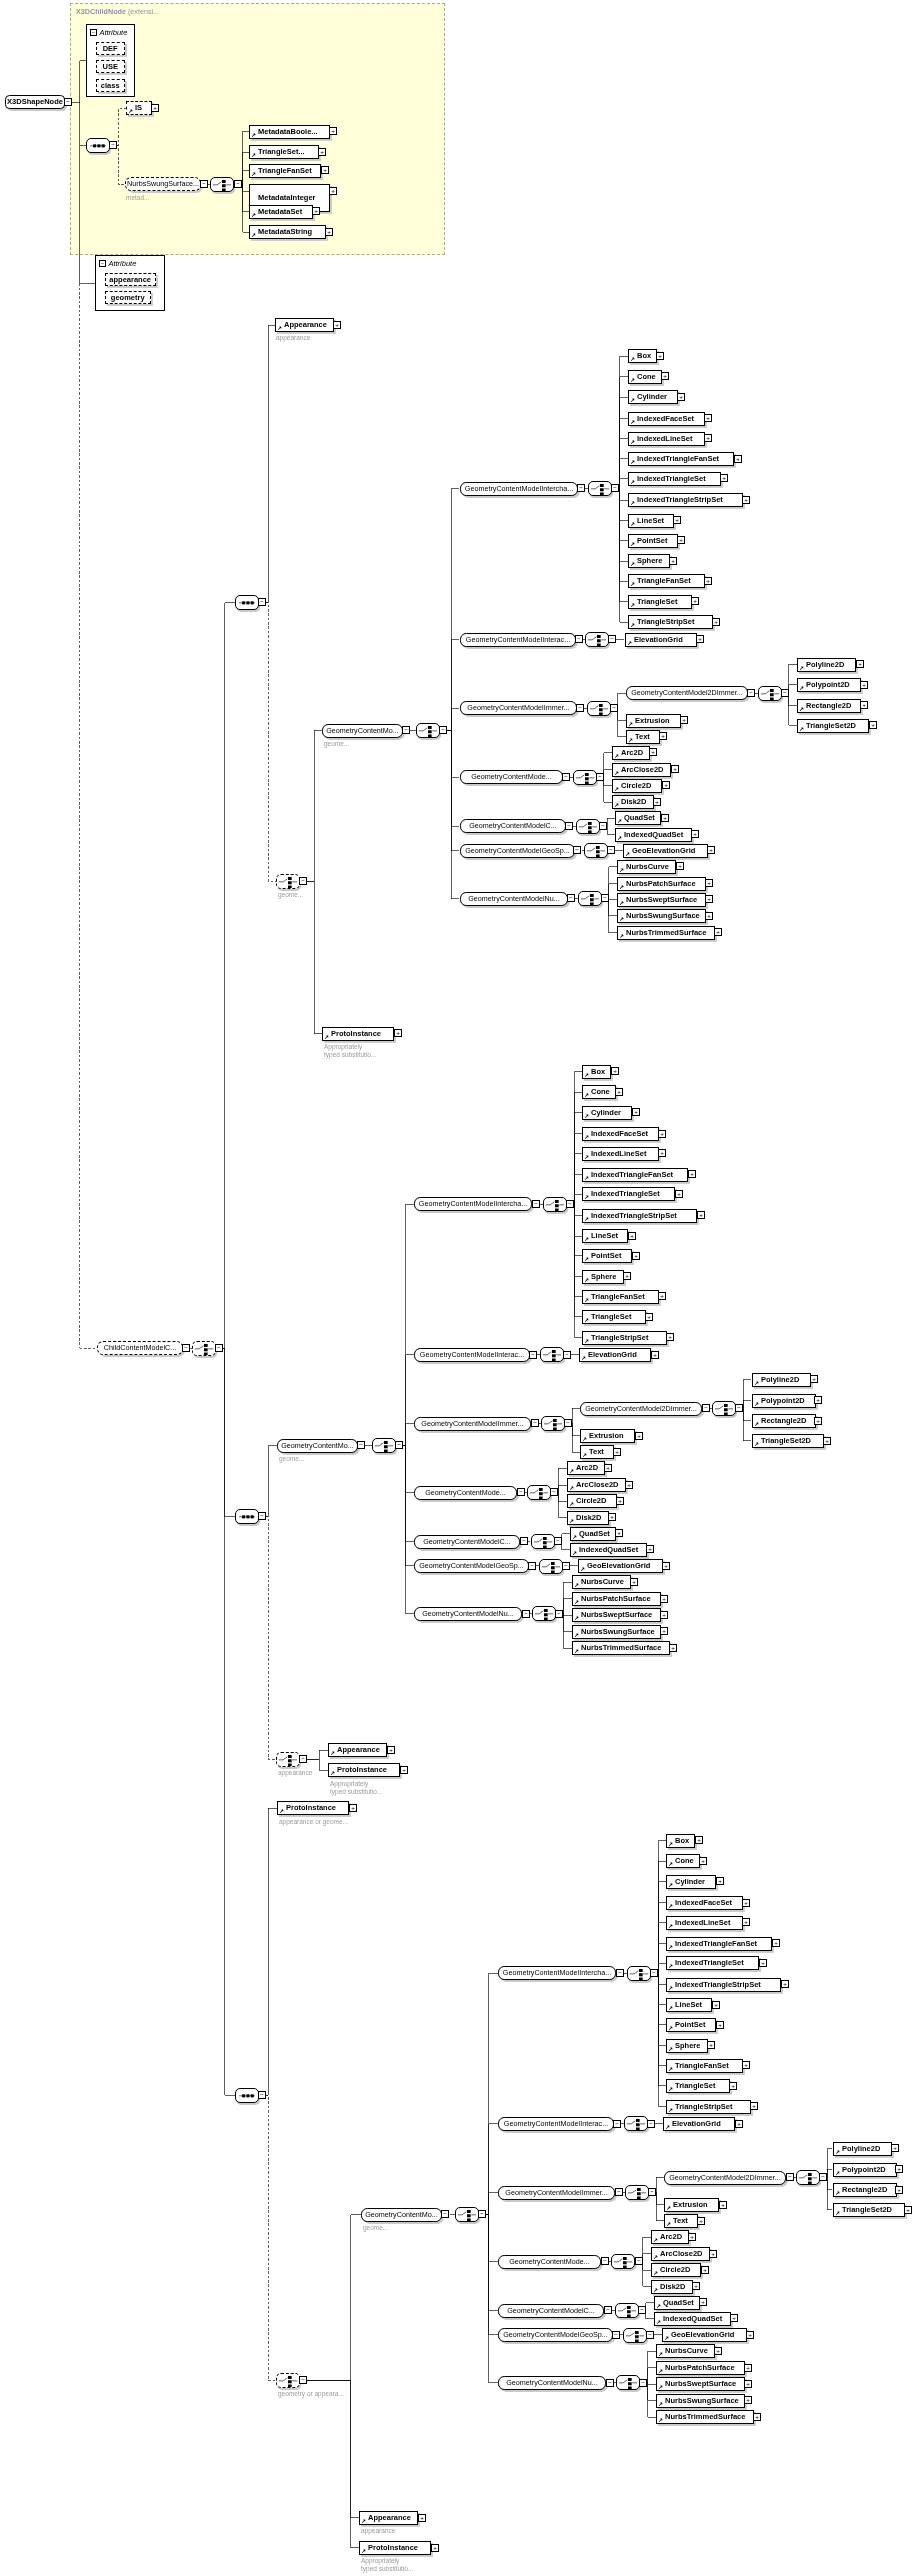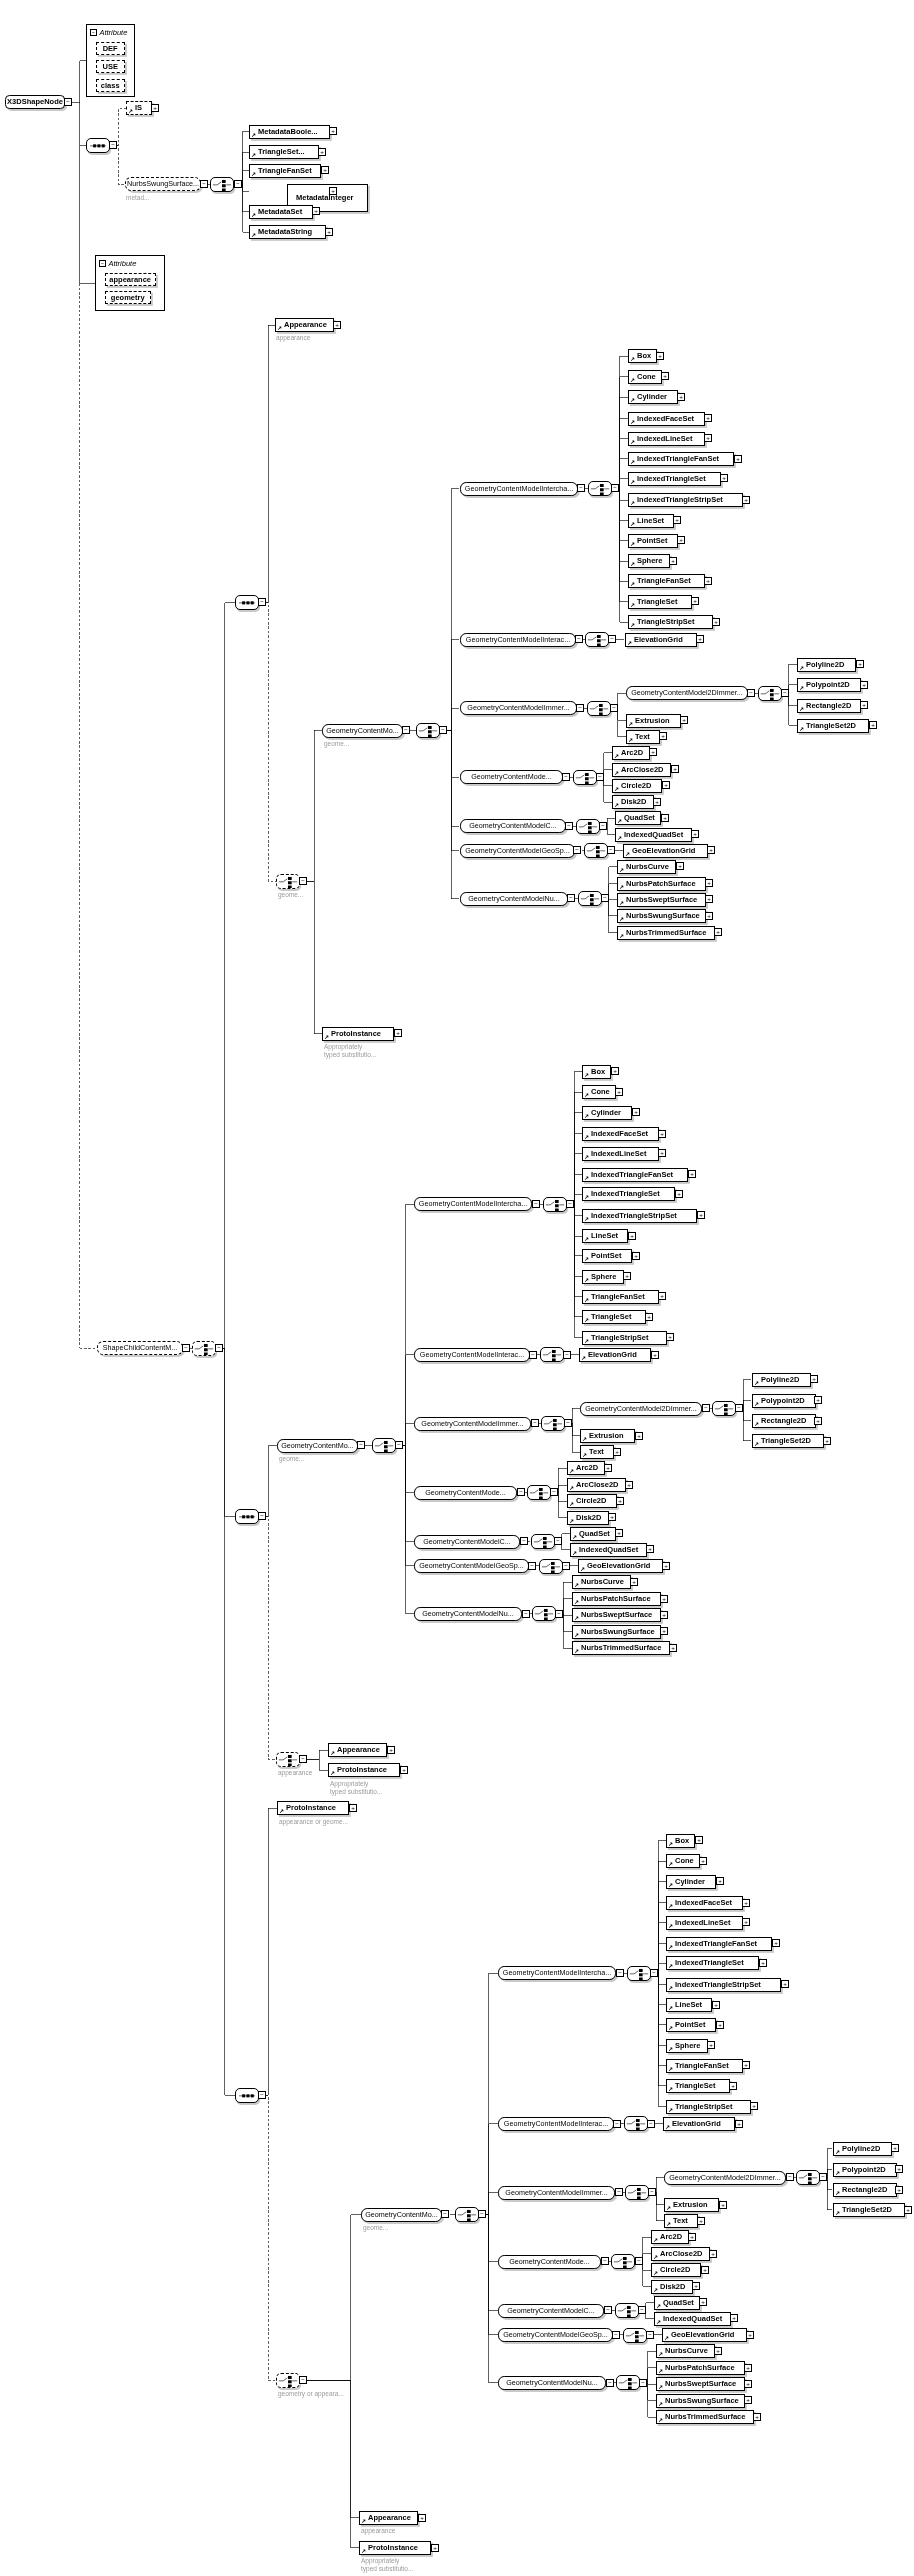--- a/index.html
+++ b/index.html
@@ -205,20 +205,23 @@
       <polyline points="1037,3711 1037,3711 1037,3724 1050,3724" fill="none" stroke="#000000" stroke-width="1"></polyline>
       <polyline points="996,3750 1000,3750 1000,3750 1000,3750" fill="none" stroke="#000000" stroke-width="1"></polyline>
       <polyline points="1050,3750 1050,3750 1050,3750 1063,3750" fill="none" stroke="#000000" stroke-width="1"></polyline>
       <polyline points="986,3827 990,3827 990,3827 990,3827" fill="none" stroke="#000000" stroke-width="1"></polyline>
       <polyline points="1040,3827 1040,3827 1040,3776 1053,3776" fill="none" stroke="#000000" stroke-width="1"></polyline>
       <polyline points="1040,3827 1040,3827 1040,3803 1053,3803" fill="none" stroke="#000000" stroke-width="1"></polyline>
       <polyline points="1040,3827 1040,3827 1040,3829 1053,3829" fill="none" stroke="#000000" stroke-width="1"></polyline>
       <polyline points="1040,3827 1040,3827 1040,3855 1053,3855" fill="none" stroke="#000000" stroke-width="1"></polyline>
       <polyline points="1040,3827 1040,3827 1040,3882 1053,3882" fill="none" stroke="#000000" stroke-width="1"></polyline>
     </svg>
+<div class="container" style="left: 70px; top: 2.5px; width: 375px; height: 252px;">
+      <div class="clabel"><b>X3DChildNode </b><span>(extensi...</span></div>
+    </div>
     <div class="node root" style="left: 5px; top: 95px; width: 60px; height: 13.7px;">
       <span class="lbl">X3DShapeNode</span>
     </div>
     <div class="expbox" style="left: 64px; top: 98px;">−</div>
     <div class="attrbox" style="left: 86px; top: 24px; width: 49px; height: 73px;">
       <div class="hdr">
         <span class="hbox">−</span>
         <em>Attribute</em>
       </div>
       <div class="attr-item" style="left: 8.7px; top: 17.4px; width: 29px; height: 13px;">DEF</div>
@@ -264,21 +267,21 @@
     <div class="node el" style="left: 249px; top: 145px; width: 70px; height: 13.7px;">
       <span class="ref">↗</span>
       <span class="lbl">TriangleSet...</span>
     </div>
     <div class="expbox" style="left: 318px; top: 148px;">+</div>
     <div class="node el" style="left: 249px; top: 164px; width: 72px; height: 13.7px;">
       <span class="ref">↗</span>
       <span class="lbl">TriangleFanSet</span>
     </div>
     <div class="expbox" style="left: 321px; top: 166px;">+</div>
-    <div class="node el" style="left: 249px; top: 184px; width: 81px; height: 28px; margin-left: 38px;">
+    <div class="node el" style="left: 249px; top: 184px; width: 81px; height: 28px;">
       <span class="ref">↗</span>
       <span class="lbl">MetadataInteger</span>
     </div>
     <div class="expbox" style="left: 329px; top: 187px;">+</div>
     <div class="node el" style="left: 249px; top: 205px; width: 64px; height: 13.7px;">
       <span class="ref">↗</span>
       <span class="lbl">MetadataSet</span>
     </div>
     <div class="expbox" style="left: 312px; top: 207px;">+</div>
     <div class="node el" style="left: 249px; top: 225px; width: 77px; height: 13.7px;">
@@ -288,21 +291,21 @@
     <div class="expbox" style="left: 325px; top: 228px;">+</div>
     <div class="attrbox" style="left: 95px; top: 255px; width: 70px; height: 56px;">
       <div class="hdr">
         <span class="hbox">−</span>
         <em>Attribute</em>
       </div>
       <div class="attr-item" style="left: 8.7px; top: 17.4px; width: 51px; height: 13px;">appearance</div>
       <div class="attr-item" style="left: 8.7px; top: 35px; width: 46px; height: 13px;">geometry</div>
     </div>
     <div class="node grp dashed" style="left: 97px; top: 1341px; width: 86px; height: 13.7px;">
-      <span class="lbl">ShapeChildContentM...</span>
+      <span class="lbl">ChildContentModelC...</span>
     </div>
     <div class="expbox" style="left: 182px; top: 1344px;">−</div>
     <div class="node icon dashed" style="left: 192px; top: 1341px; width: 24px; height: 15px;">
       <svg width="22.4" height="13.7" viewBox="0 0 36 22">
         <path d="M3 11h7l7-5" stroke="#000" fill="none"></path>
         <path d="M25 11h8" stroke="#000" fill="none"></path>
         <rect x="18" y="3" width="6" height="5" fill="#000"></rect>
         <rect x="18" y="10" width="6" height="5" fill="#000"></rect>
         <rect x="18" y="17" width="6" height="5" fill="#000"></rect>
       </svg>

